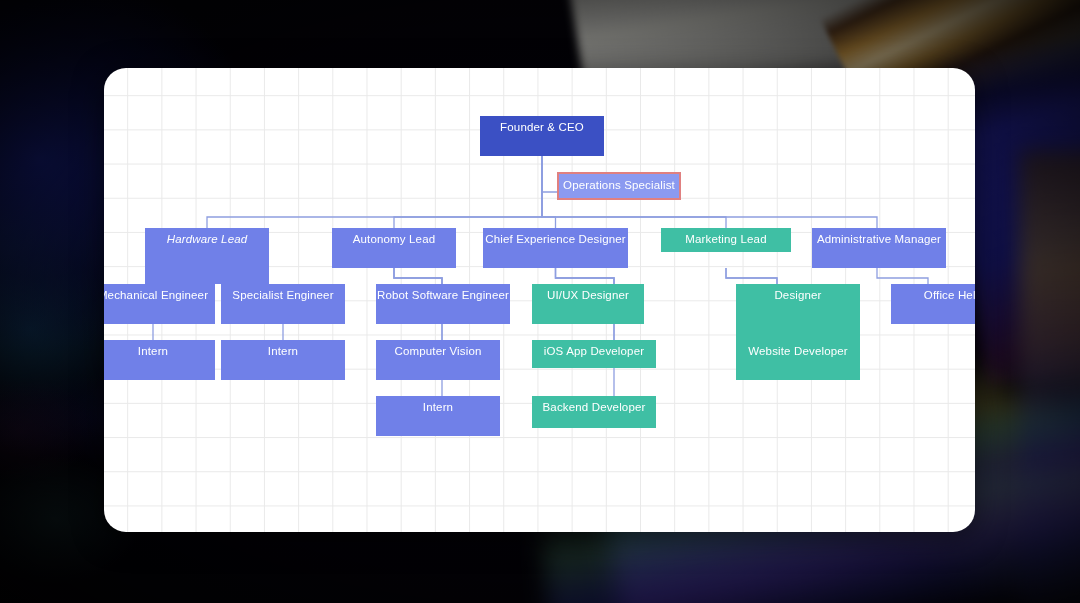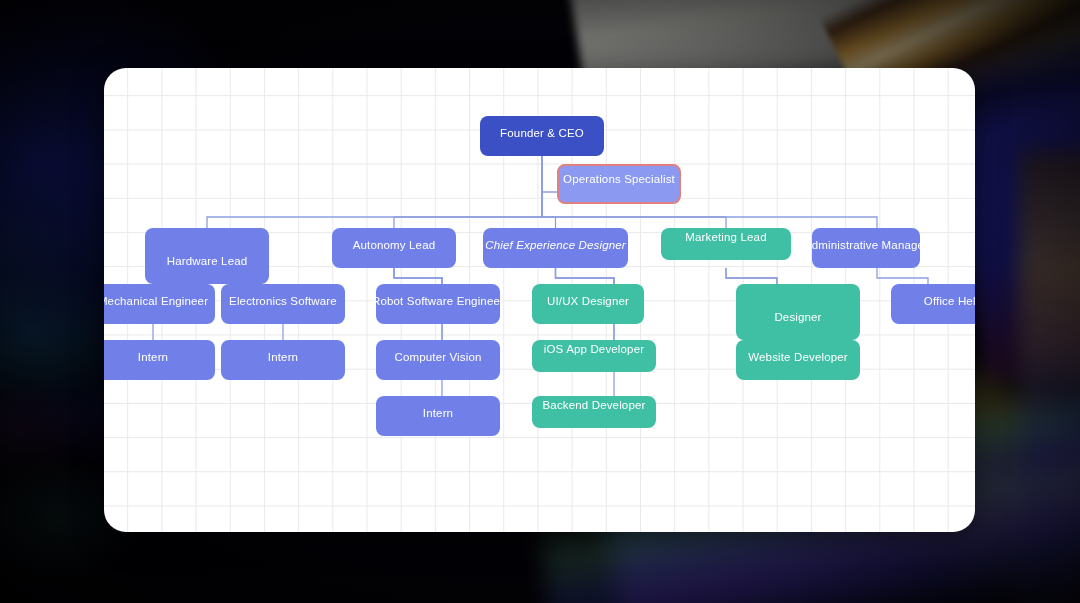--- a/index.html
+++ b/index.html
@@ -172,31 +172,30 @@
     width: 871px;
     height: 464px;
     pointer-events: none;
   }
 
   
   .node {
     position: absolute;
     box-sizing: border-box;
     display: flex;
-    align-items: flex-end;
+    align-items: flex-start;
     justify-content: center;
     color: #ffffff;
     font-size: 11.5px;
     letter-spacing: 0.15px;
     text-align: center;
     line-height: 1.25;
-    padding: 16px 6px;
+    padding: 4px 6px;
     white-space: nowrap;
     user-select: none;
-    border-radius: 8px;
   }
   .node.k-root   { background: #3b50c4; }
   .node.k-blue   { background: #7080e8; }
   .node.k-teal   { background: #3fbfa4; }
   .node.k-sel    { background: #8b9af0; border: 2px solid #e08080; }
 </style>
 </head>
 <body>
 
 <div id="stage">
@@ -233,45 +232,45 @@
           <path d="M 451.5 200 L 451.5 210 L 510 210 L 510 292 L 428 292" fill="none" stroke="#8e9ee0" stroke-width="1.3"></path>
           <path d="M 451.5 200 L 451.5 210 L 510 210 L 510 348 L 428 348" fill="none" stroke="#8e9ee0" stroke-width="1.3"></path>
           <path d="M 622 200 L 622 210 L 673 210 L 673 236 L 632 236" fill="none" stroke="#8e9ee0" stroke-width="1.3"></path>
           <path d="M 622 200 L 622 210 L 673 210 L 673 292 L 632 292" fill="none" stroke="#8e9ee0" stroke-width="1.3"></path>
           <path d="M 773 200 L 773 210 L 824 210 L 824 236 L 787 236" fill="none" stroke="#8e9ee0" stroke-width="1.3"></path>
         </svg>
       <div id="nodes">
           <div class="node k-root" style="left: 376px; top: 48px; width: 124px; height: 40px;">
             <span>Founder &amp; CEO</span>
           </div>
-          <div class="node k-sel" style="left: 453px; top: 96px; width: 124px; height: 40px;">
+          <div class="node k-sel" style="left: 453px; top: 104px; width: 124px; height: 28px;">
             <span>Operations Specialist</span>
           </div>
-          <div class="node k-blue" style="left: 41px; top: 160px; width: 124px; height: 56px;">
+          <div class="node k-blue" style="left: 41px; top: 160px; width: 124px; height: 56px; font-style: italic;">
             <span>Hardware Lead</span>
           </div>
           <div class="node k-blue" style="left: 228px; top: 160px; width: 124px; height: 40px;">
             <span>Autonomy Lead</span>
           </div>
-          <div class="node k-blue" style="left: 379px; top: 160px; width: 145px; height: 40px; font-style: italic;">
+          <div class="node k-blue" style="left: 379px; top: 160px; width: 145px; height: 40px;">
             <span>Chief Experience Designer</span>
           </div>
           <div class="node k-teal" style="left: 557px; top: 160px; width: 130px; height: 24px;">
             <span>Marketing Lead</span>
           </div>
-          <div class="node k-blue" style="left: 708px; top: 160px; width: 108px; height: 40px;">
+          <div class="node k-blue" style="left: 708px; top: 160px; width: 134px; height: 40px;">
             <span>Administrative Manager</span>
           </div>
           <div class="node k-blue" style="left: -13px; top: 216px; width: 124px; height: 40px;">
             <span>Mechanical Engineer</span>
           </div>
           <div class="node k-blue" style="left: 117px; top: 216px; width: 124px; height: 40px;">
-            <span>Electronics Software</span>
-          </div>
-          <div class="node k-blue" style="left: 272px; top: 216px; width: 124px; height: 40px;">
+            <span>Specialist Engineer</span>
+          </div>
+          <div class="node k-blue" style="left: 272px; top: 216px; width: 134px; height: 40px;">
             <span>Robot Software Engineer</span>
           </div>
           <div class="node k-teal" style="left: 428px; top: 216px; width: 112px; height: 40px;">
             <span>UI/UX Designer</span>
           </div>
           <div class="node k-teal" style="left: 632px; top: 216px; width: 124px; height: 56px;">
             <span>Designer</span>
           </div>
           <div class="node k-blue" style="left: 787px; top: 216px; width: 124px; height: 40px;">
             <span>Office Help</span>

